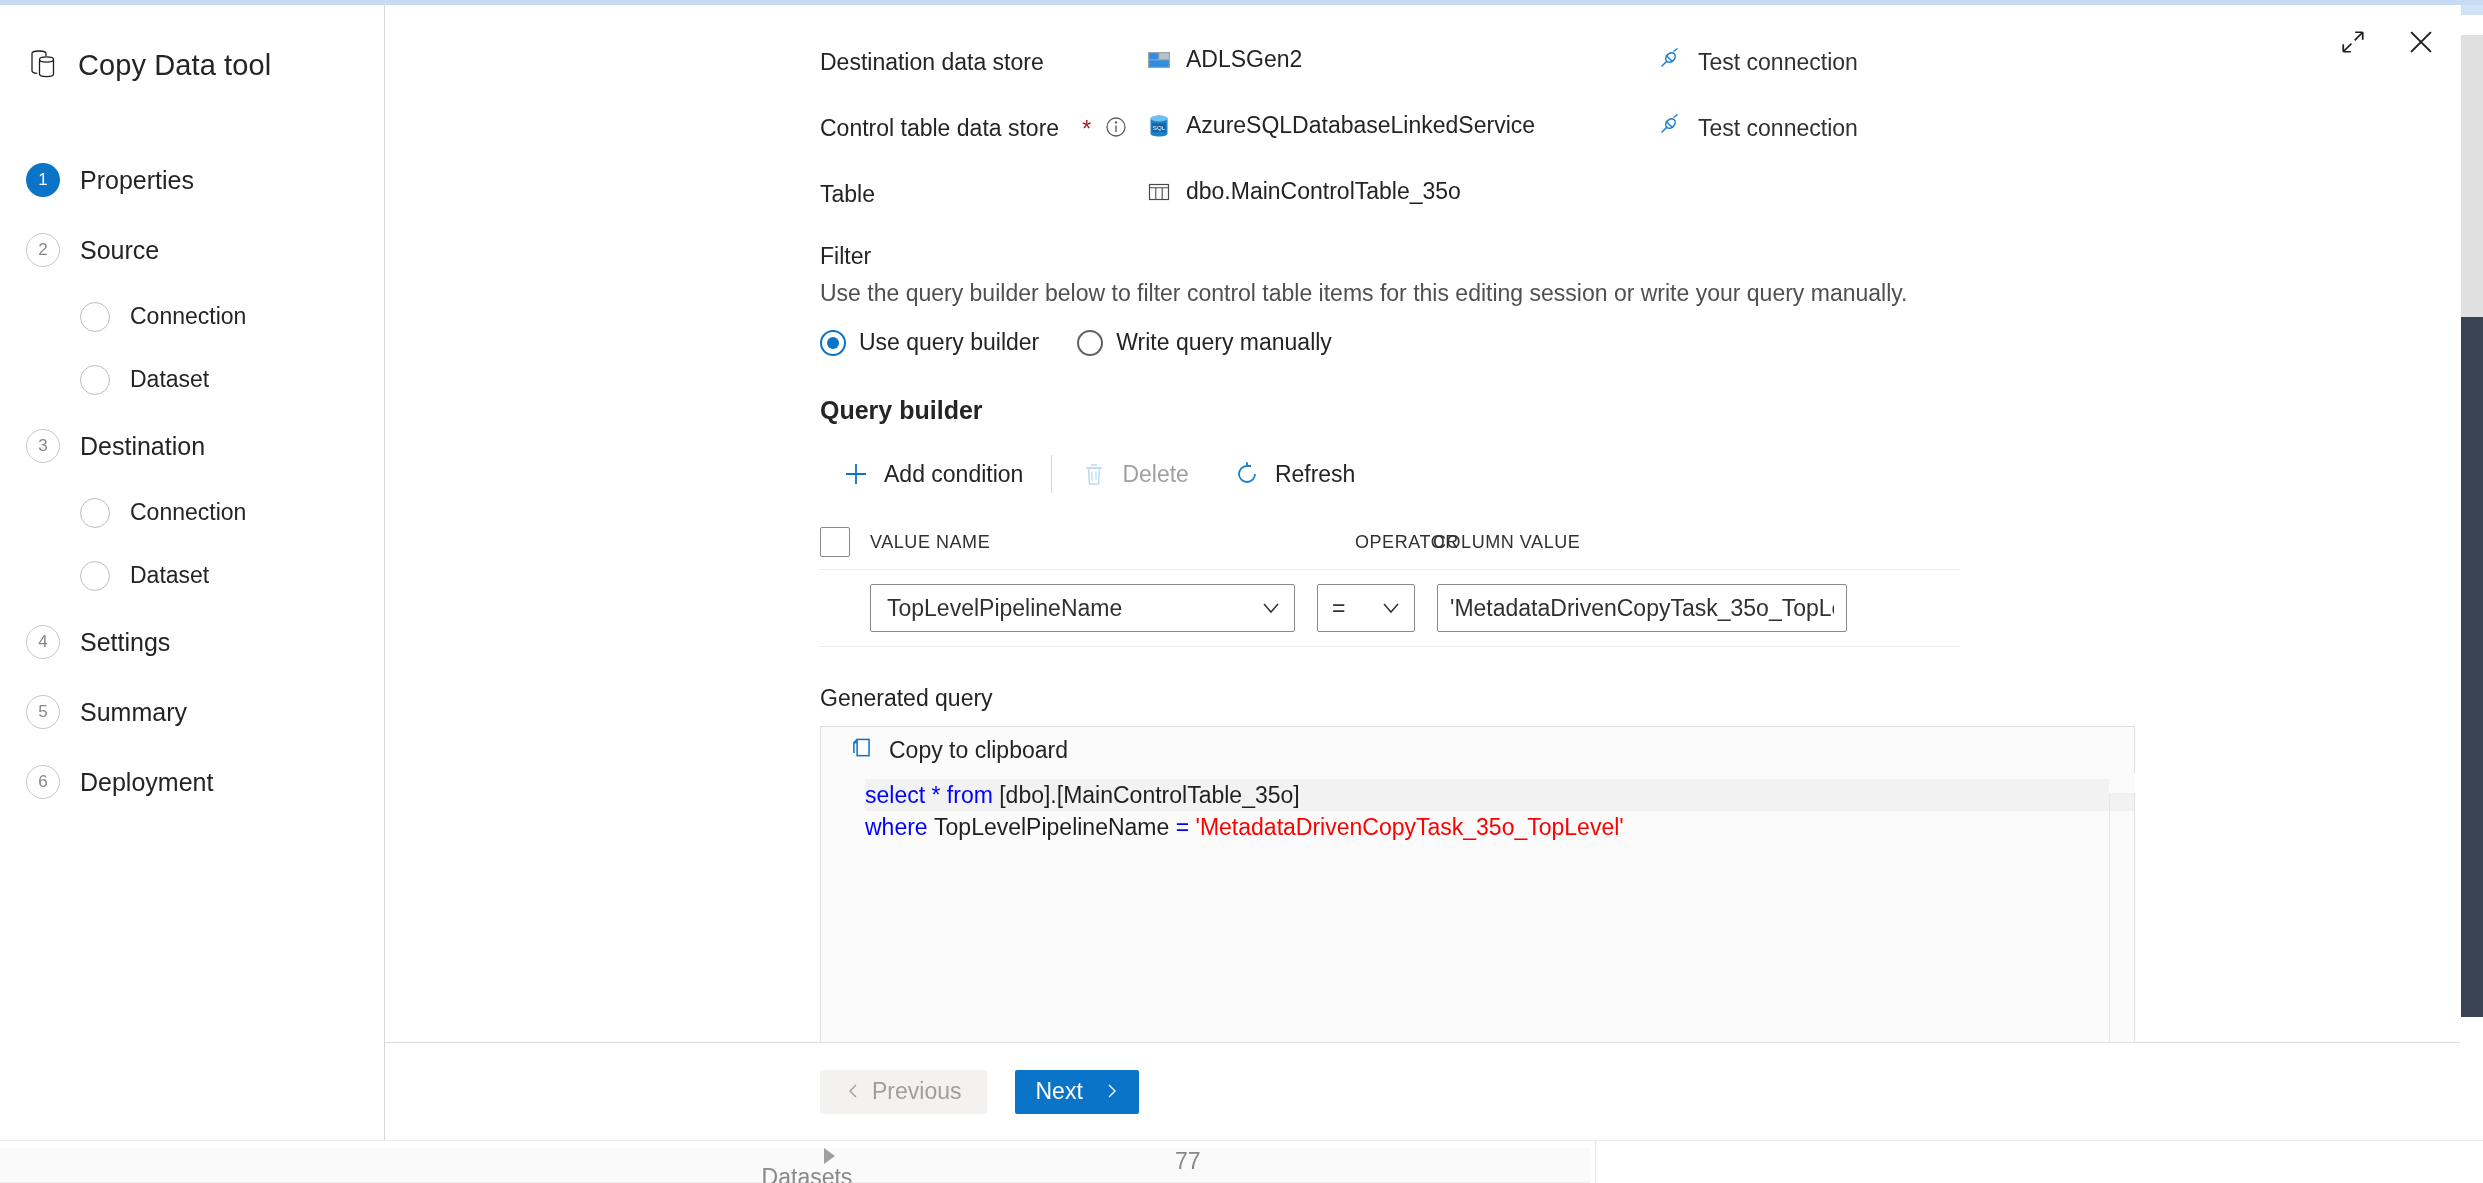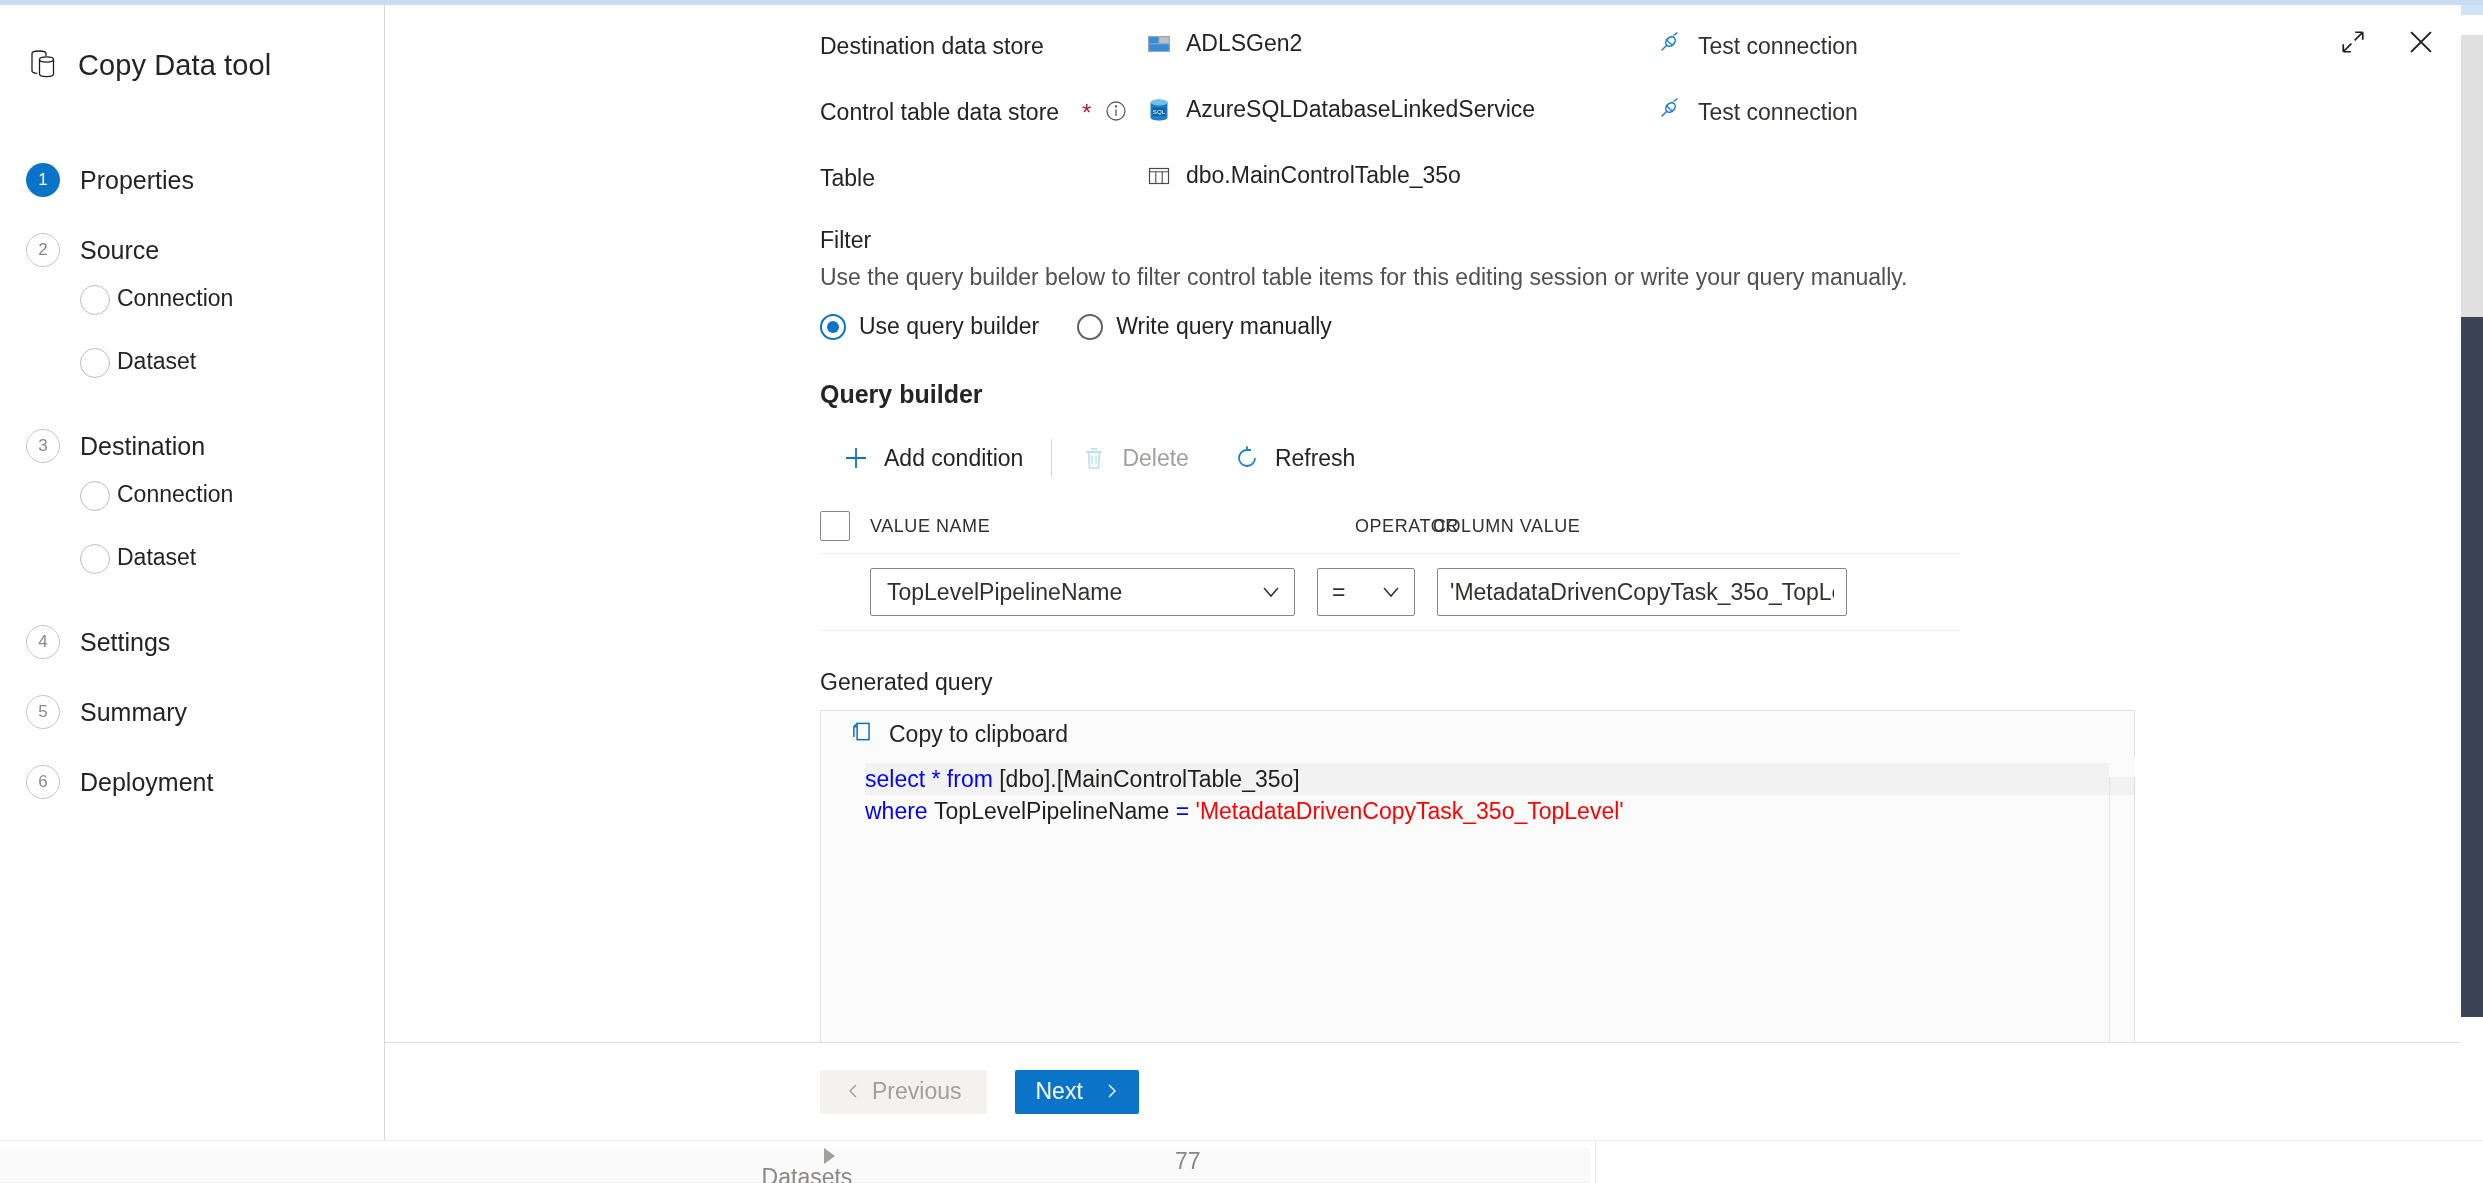--- a/index.html
+++ b/index.html
@@ -51,21 +51,21 @@
   .step .num {
     width:34px; height:34px; border-radius:50%;
     display:flex; align-items:center; justify-content:center;
     font-size:17px; flex:0 0 34px;
   }
   .step .num.active { background:#0a74c8; color:#fff; border:none; }
   .step .num.idle { background:#fff; color:#8a8886; border:1px solid #c8c6c4; }
   .step .label { font-size:25px; font-weight:400; color:#242424; }
 
   .substep {
-    display:flex; gap:7px;
+    display:flex; align-items:center; gap:20px;
     padding-left:80px; height:63px; cursor:pointer;
   }
   .substep .dot {
     width:30px; height:30px; border-radius:50%;
     background:#fff; border:1px solid #bdbdbd; flex:0 0 30px;
   }
   .substep .label { font-size:23px; font-weight:400; color:#242424; }
 
   
   #pane {
@@ -76,21 +76,21 @@
     position:absolute; right:24px; top:22px;
     display:flex; gap:38px; align-items:center; z-index:8;
   }
   #win-ctrls .wbtn {
     width:30px; height:30px; cursor:pointer; color:#201f1e;
     display:flex; align-items:center; justify-content:center;
   }
 
   #content {
     position:absolute; left:0; top:0; right:0; bottom:98px;
-    padding: 24px 0 0 435px;
+    padding: 40px 0 0 435px;
   }
 
   
   .prow {
     display:flex; align-items:flex-start;
     min-height:42px; margin-bottom:24px;
   }
   .prow .plabel {
     width:262px; flex:0 0 262px; font-size:23px; color:#242424;
     line-height:31px; padding-top:2px;

